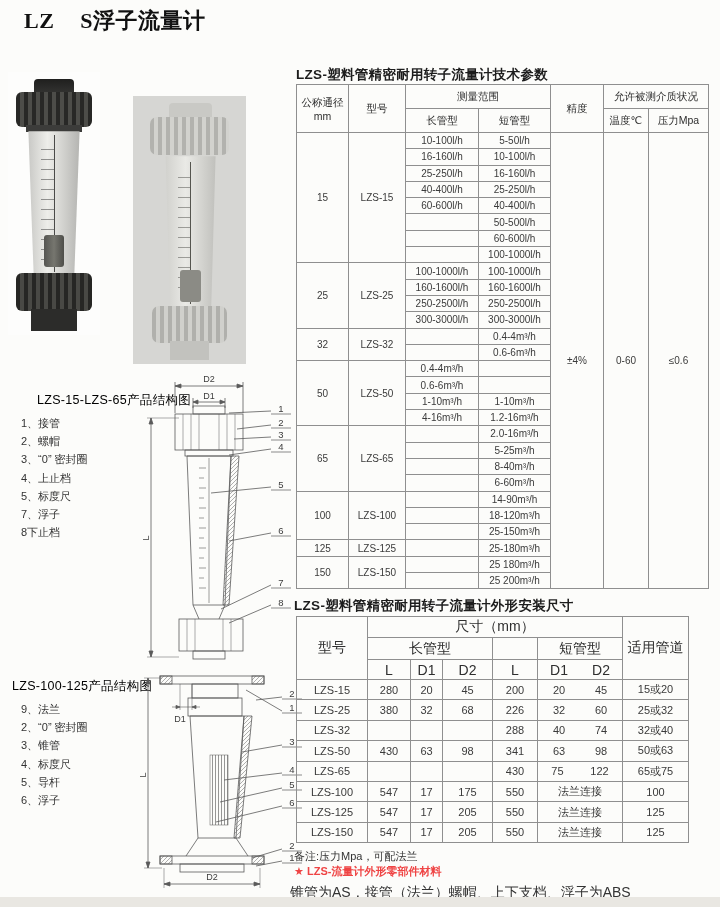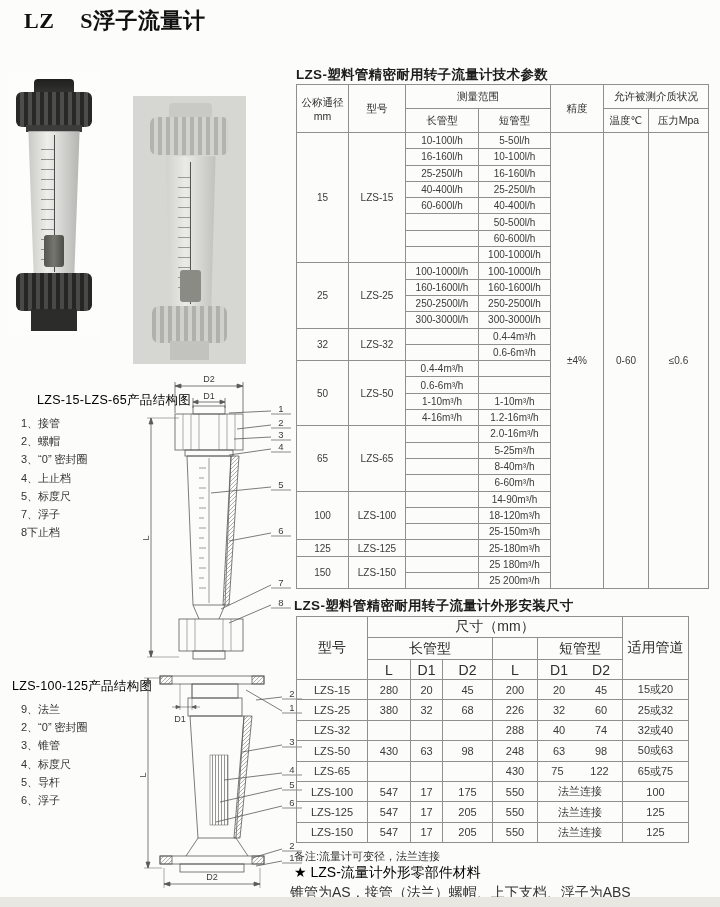--- a/index.html
+++ b/index.html
@@ -30,21 +30,21 @@
   #dims-table{width:392px;font-size:11px}
   #dims-table th{font-size:14px;color:#2e2e2e}
   #dims-table thead tr:nth-child(1) th{height:20px}
   #dims-table thead tr:nth-child(2) th{height:21px}
   #dims-table thead tr:nth-child(3) th{height:19px}
   #dims-table tbody td{height:19.4px}
   .pair{display:flex;justify-content:space-around;align-items:center}
 
   
   .note1{font-size:11px;color:#333}
-  .note2{font-size:14px;color:#000000;font-weight:normal}
+  .note2{font-size:11px;color:#ef4444;font-weight:bold}
   .note3{font-size:14px;color:#333}
 
   
   .plist{font-size:11px;color:#333}
   .plist div{line-height:18.2px}
 
   
   .photo{position:absolute}
   .photo>div{position:absolute}
   #photo1{left:8px;top:72px;width:92px;height:263px;background:#fdfdfc}
@@ -506,21 +506,21 @@
             <span>74</span>
           </div>
         </td>
         <td>32或40</td>
       </tr>
       <tr>
         <td>LZS-50</td>
         <td>430</td>
         <td>63</td>
         <td>98</td>
-        <td>248</td>
+        <td>341</td>
         <td>
           <div class="pair">
             <span>63</span>
             <span>98</span>
           </div>
         </td>
         <td>50或63</td>
       </tr>
       <tr>
         <td>LZS-65</td>
@@ -559,20 +559,20 @@
         <td>547</td>
         <td>17</td>
         <td>205</td>
         <td>550</td>
         <td>法兰连接</td>
         <td>125</td>
       </tr>
     </tbody>
 </table>
 
-<div class="abs note1" style="left:294px;top:849px">备注:流量计可变径，法兰连接</div>
+<div class="abs note1" style="left:294px;top:849px">备注:压力Mpa，可配法兰</div>
 <div class="abs note2" style="left:294px;top:864px">
   <span>★</span>
   <span>LZS-流量计外形零部件材料</span>
 </div>
 <div class="abs note3" style="left:290px;top:884px">锥管为AS，接管（法兰）螺帽、上下支档、浮子为ABS</div>
 
 <div class="abs bottom-strip"></div>
 
 </body></html>

